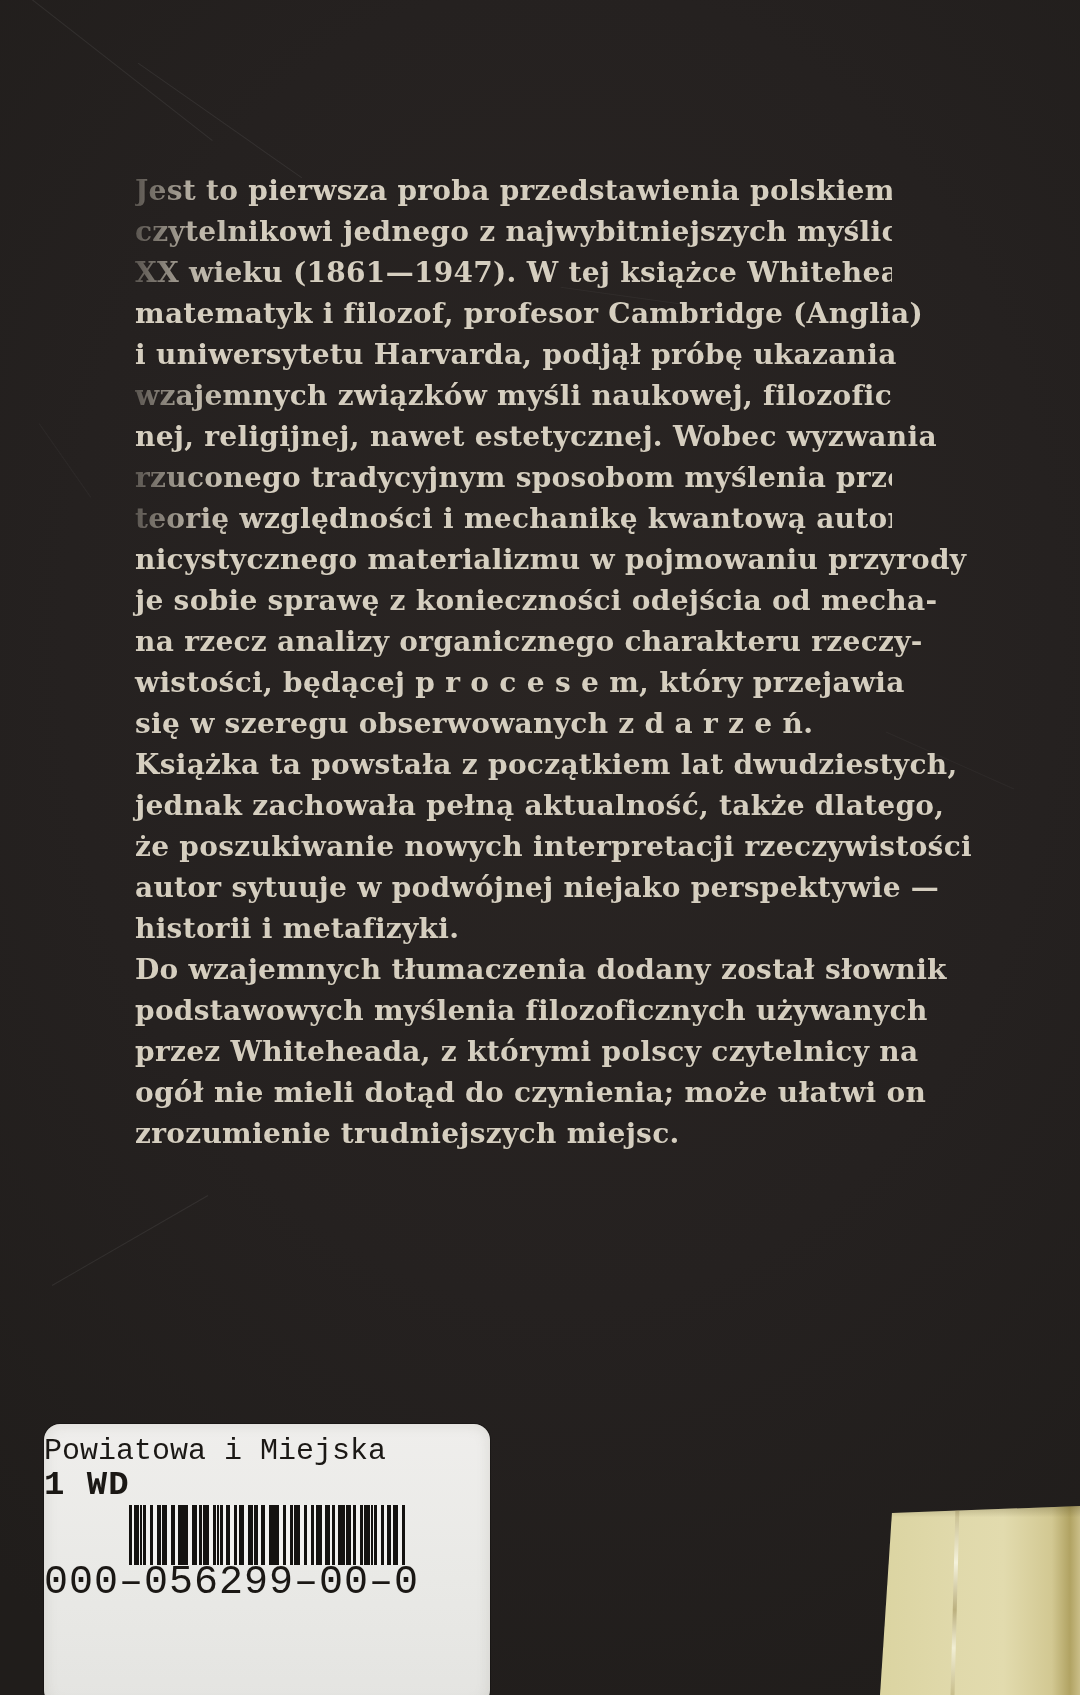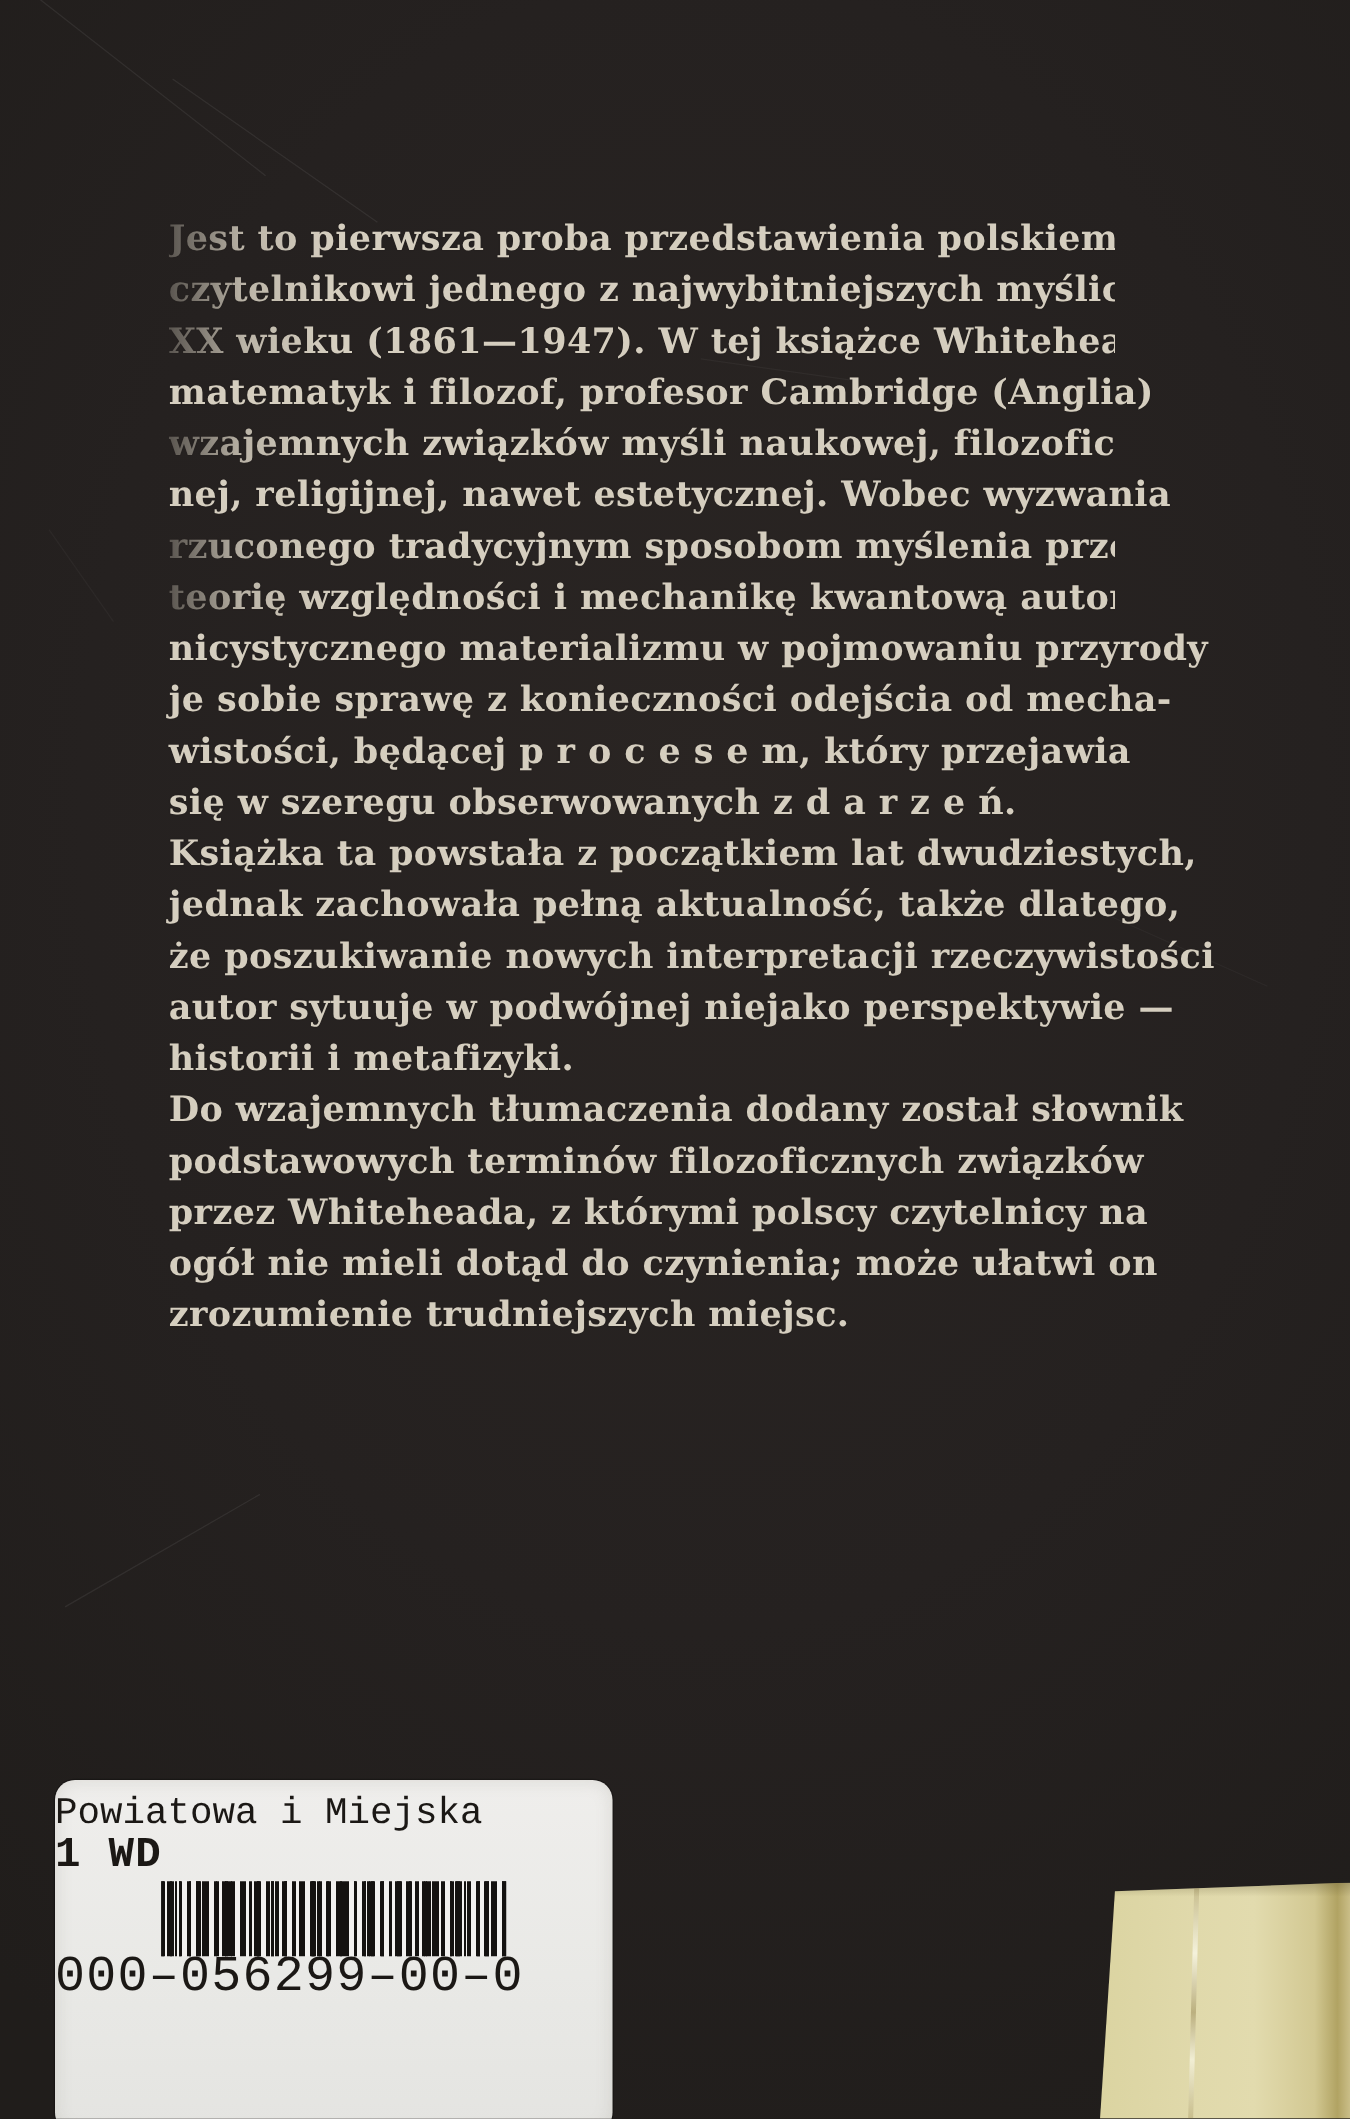--- a/index.html
+++ b/index.html
@@ -133,35 +133,37 @@
   <div class="scratch s4"></div>
   <div class="scratch s5"></div>
   <div class="scratch s6"></div>
 
   <div class="blurb">
 
   <div class="line fade-left">Jest to pierwsza proba przedstawienia polskiemu</div>
       <div class="line fade-left">czytelnikowi jednego z najwybitniejszych myślicieli</div>
       <div class="line fade-left">XX wieku (1861—1947). W tej książce Whitehead,</div>
       <div class="line">matematyk i filozof, profesor Cambridge (Anglia)</div>
+      <div class="line">i uniwersytetu Harvarda, podjął próbę ukazania</div>
       <div class="line fade-left">wzajemnych związków myśli naukowej, filozoficz-</div>
       <div class="line">nej, religijnej, nawet estetycznej. Wobec wyzwania</div>
       <div class="line fade-left">rzuconego tradycyjnym sposobom myślenia przez</div>
       <div class="line fade-left">teorię względności i mechanikę kwantową autor zda-</div>
       <div class="line">nicystycznego materializmu w pojmowaniu przyrody</div>
       <div class="line">je sobie sprawę z konieczności odejścia od mecha-</div>
+      <div class="line">na rzecz analizy organicznego charakteru rzeczy-</div>
       <div class="line">wistości, będącej p r o c e s e m, który przejawia</div>
       <div class="line no-just">się w szeregu obserwowanych z d a r z e ń.</div>
       <div class="line">Książka ta powstała z początkiem lat dwudziestych,</div>
       <div class="line">jednak zachowała pełną aktualność, także dlatego,</div>
       <div class="line">że poszukiwanie nowych interpretacji rzeczywistości</div>
       <div class="line">autor sytuuje w podwójnej niejako perspektywie —</div>
       <div class="line no-just">historii i metafizyki.</div>
       <div class="line">Do wzajemnych tłumaczenia dodany został słownik</div>
-      <div class="line">podstawowych terminów filozoficznych związków</div>
+      <div class="line">podstawowych myślenia filozoficznych używanych</div>
       <div class="line">przez Whiteheada, z którymi polscy czytelnicy na</div>
       <div class="line">ogół nie mieli dotąd do czynienia; może ułatwi on</div>
       <div class="line no-just">zrozumienie trudniejszych miejsc.</div>
     </div>
 
   <div class="sticker">
     <div class="lib1">Powiatowa i Miejska</div>
     <div class="callno">1 WD</div>
     <div class="barcode"></div>
     <div class="barcode-num">000–056299–00–0</div>

